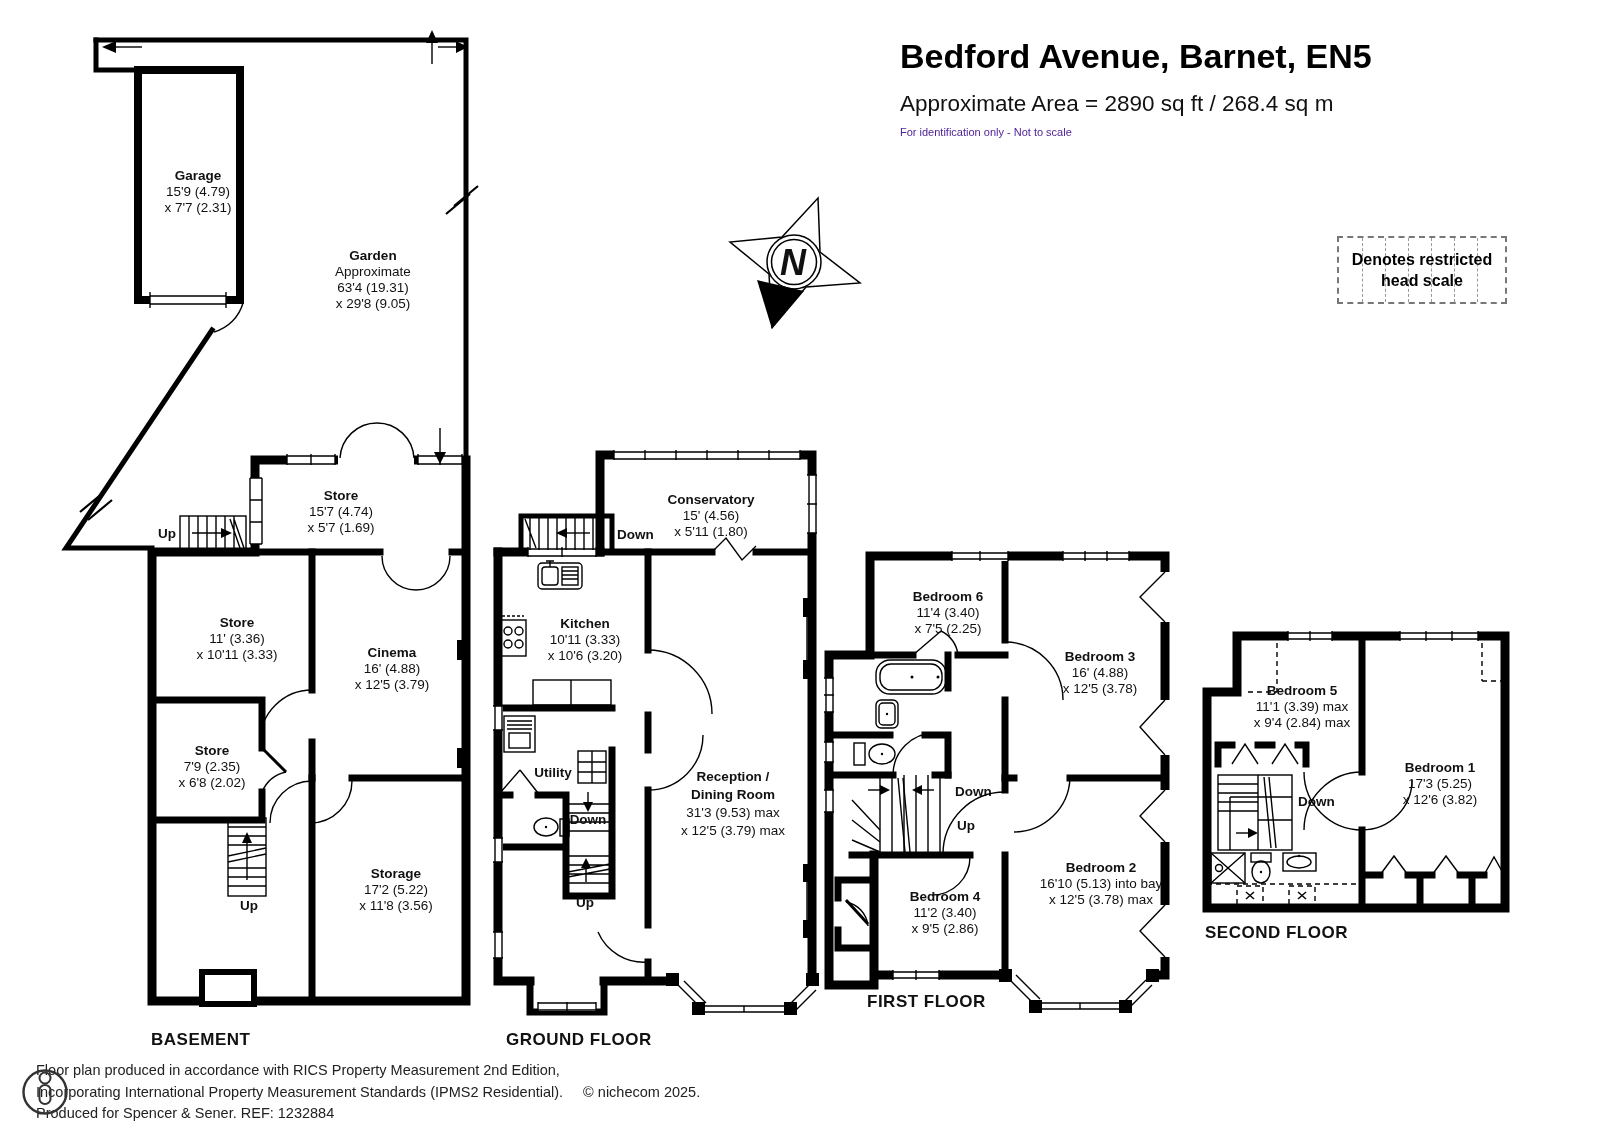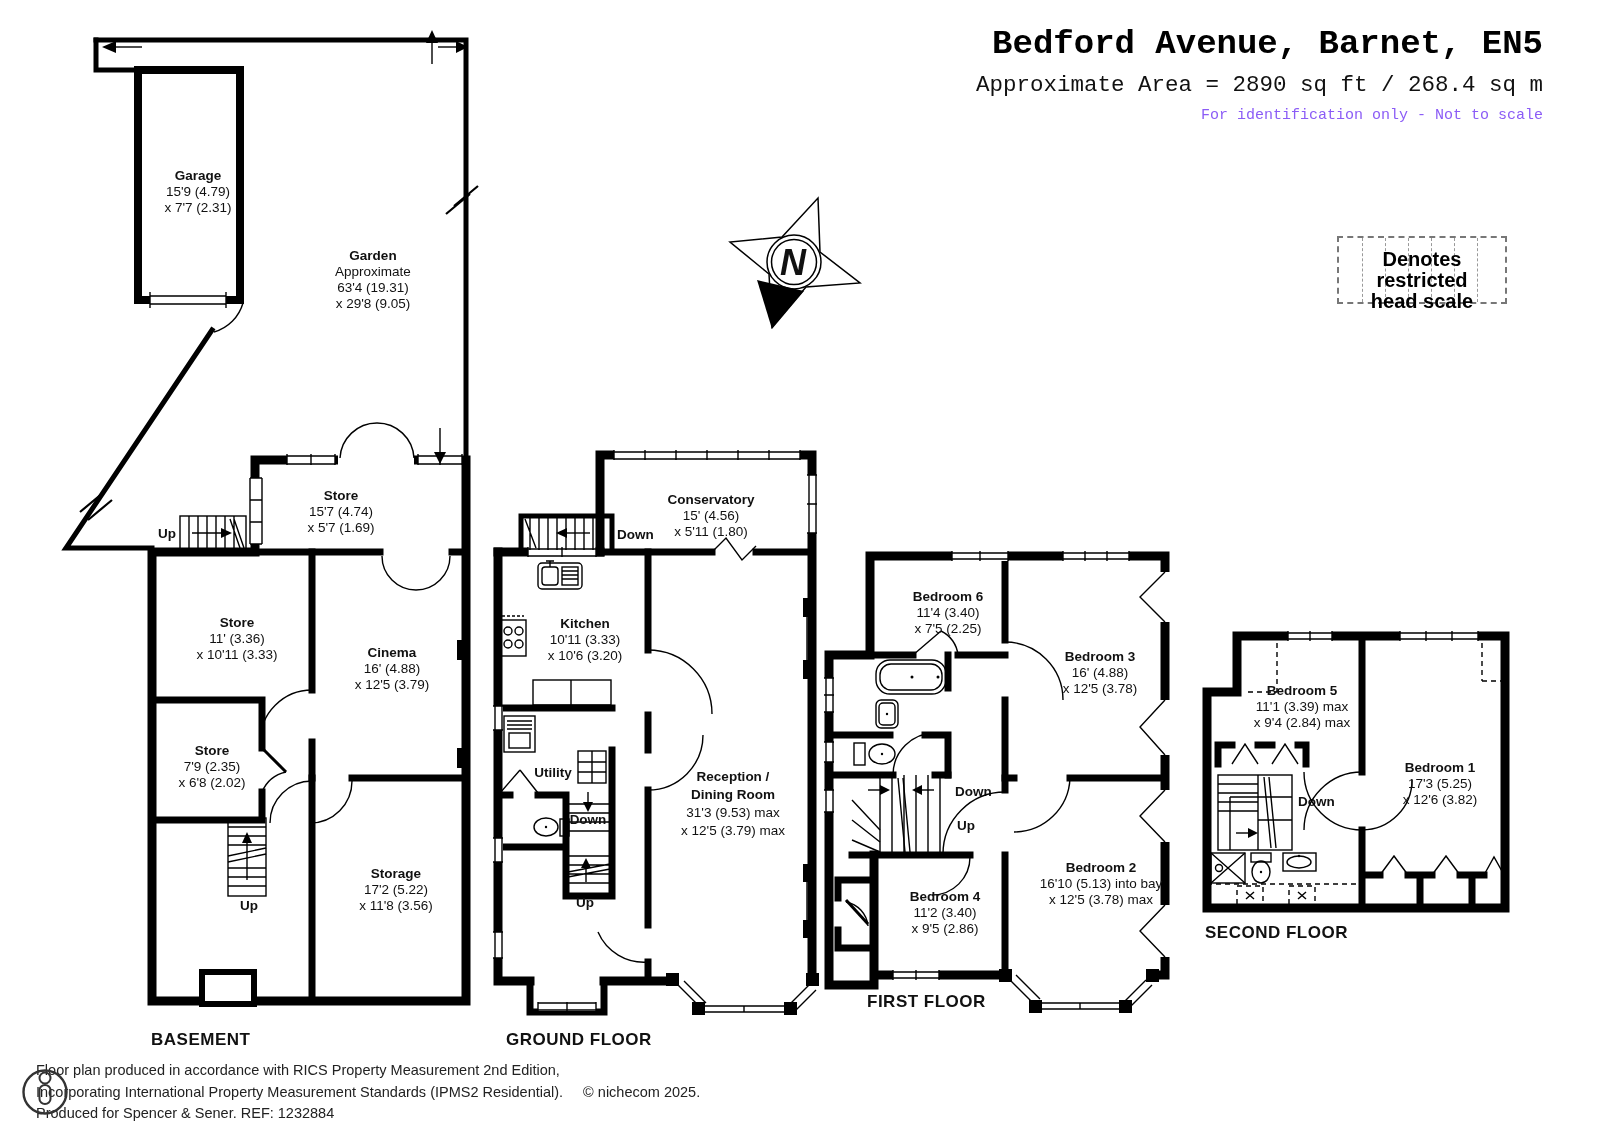--- a/index.html
+++ b/index.html
@@ -18,28 +18,28 @@
   .win{fill:#ffffff;stroke:none}
   .blk{fill:#000;stroke:none}
   .wht{fill:#fff;stroke:#000}
   text{fill:#111}
   .rname{font-weight:bold;font-size:13.5px;}
   .rdim{font-size:13.5px;}
   .stair{font-weight:bold;font-size:13.5px;}
   .floorlbl{font-weight:bold;font-size:17px;letter-spacing:.5px}
   .compass-n{font-weight:bold;font-style:italic;font-size:36px;}
   
-  .title-block{position:absolute;left:900px;top:24px;width:643px;text-align:right;font-family:Liberation Mono, monospace;}
+  .title-block{position:absolute;left:900px;top:36px;width:643px;text-align:left;}
   .title-block .tb-title{font-weight:bold;font-size:34px;line-height:40px;color:#000;}
-  .tb-lines{margin-top:6px;font-size:22.5px;line-height:30px;color:#111;}
-  .tb-note{margin-top:7px;font-size:15px;color:#8b5cf6;}
+  .tb-lines{margin-top:13px;font-size:22.5px;line-height:30px;color:#111;}
+  .tb-note{margin-top:7px;font-size:11px;color:#4c1d95;}
   .legend-box{position:absolute;left:1337px;top:236px;width:166px;height:64px;
       border:2px dashed #777;}
   .legend-box i{position:absolute;top:0;bottom:0;width:0;border-left:1.5px dashed #999;}
-  .legend-text{position:relative;z-index:2;text-align:center;font-weight:bold;font-size:20px;
+  .legend-text{position:relative;z-index:2;text-align:center;font-weight:bold;font-size:16px;
       line-height:21px;padding-top:11px;color:#000;}
   .footer{position:absolute;left:22px;top:1060px;display:flex;align-items:flex-start;}
   .footer-text{margin-left:14px;font-size:14.5px;line-height:21.5px;color:#222;}
   .footer-copy{margin-left:20px;}
 </style>
 </head>
 <body>
 
 <div class="canvas">
 

